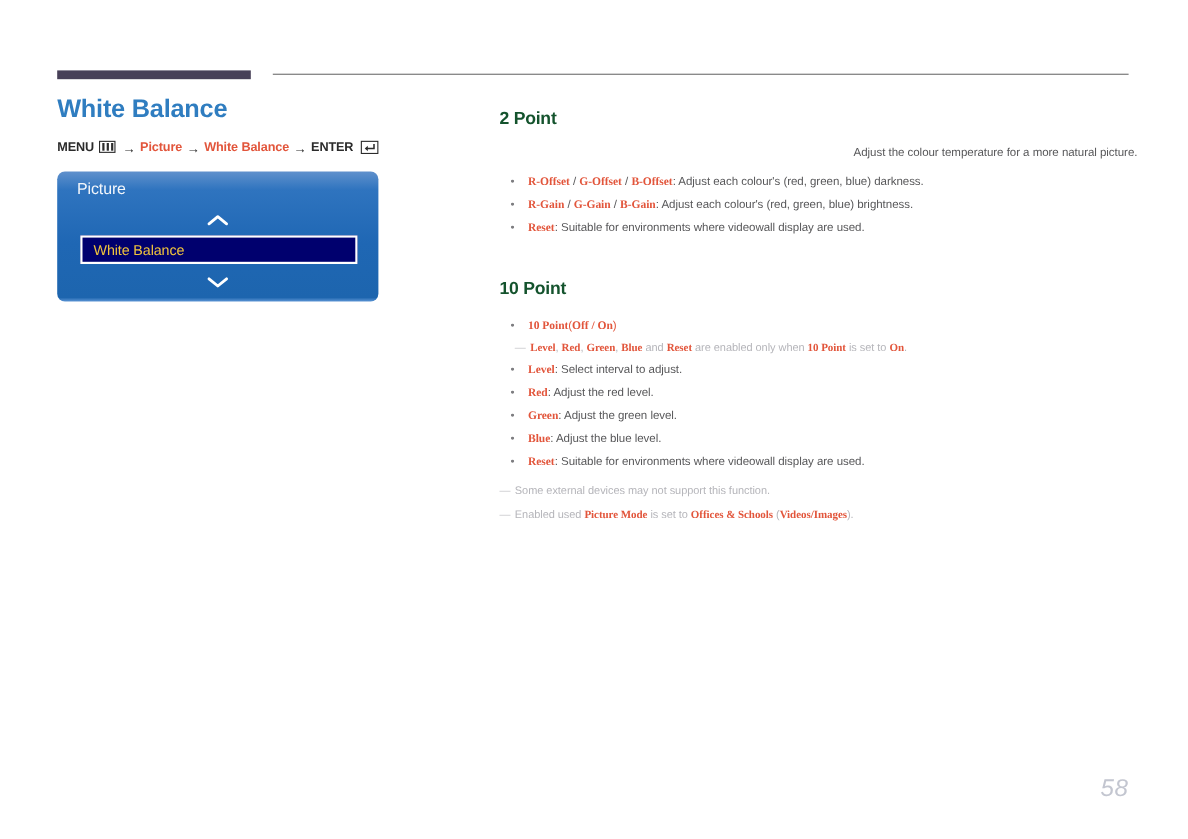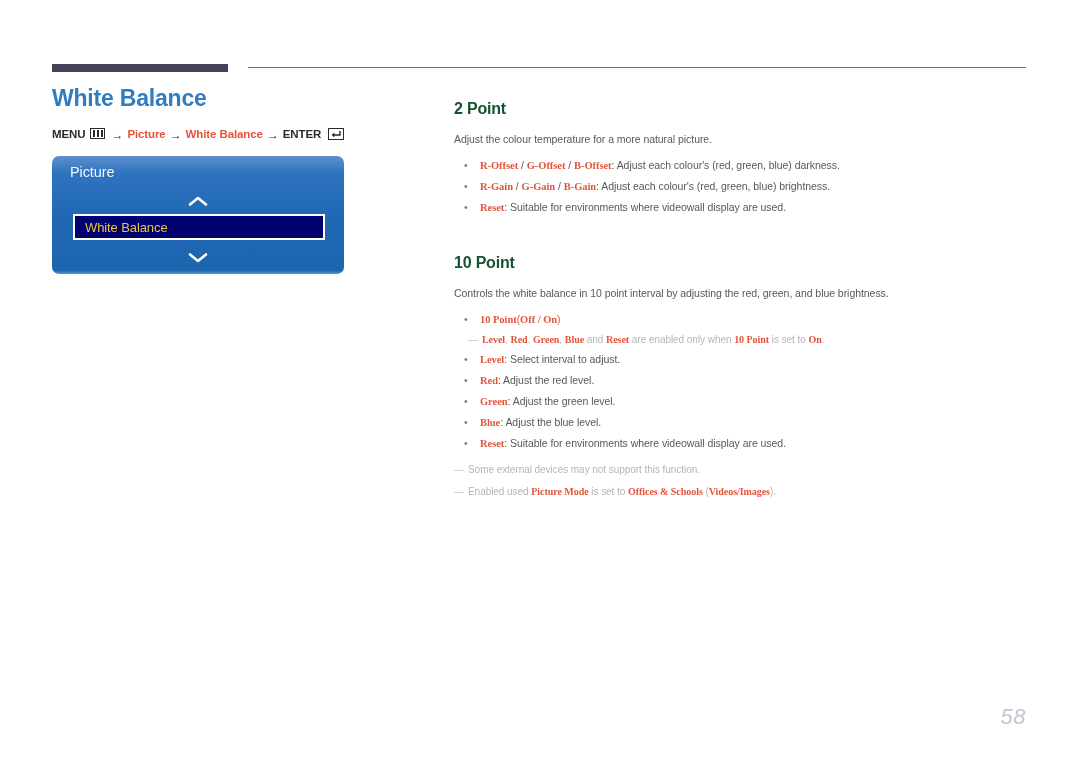--- a/index.html
+++ b/index.html
@@ -181,20 +181,21 @@
     letter-spacing: -0.2px;
   }
   .sec-head.second { margin-top: 36px; }
 
   .intro {
     font-size: 10.5px;
     color: #58585a;
     margin: 0 0 8px 0;
     letter-spacing: -0.05px;
     line-height: 15px;
+    text-align: right;
   }
 
   ul.bullets { list-style: none; margin: 0; padding: 0; }
   ul.bullets > li {
     position: relative;
     padding-left: 26px;
     font-size: 10.5px;
     color: #58585a;
     line-height: 20px;
     letter-spacing: -0.05px;
@@ -323,21 +324,20 @@
       <span class="dot">•</span>
       <span class="kw">R-Gain</span><span class="sep"> / </span><span class="kw">G-Gain</span><span class="sep"> / </span><span class="kw">B-Gain</span><span>: Adjust each colour's (red, green, blue) brightness.</span>
     </li>
     <li>
       <span class="dot">•</span>
       <span class="kw">Reset</span><span>: Suitable for environments where videowall display are used.</span>
     </li>
   </ul>
 
   <h2 class="sec-head second">10 Point</h2>
-  <p class="intro">Controls the white balance in 10 point interval by adjusting the red, green, and blue brightness.</p>
 
   <ul class="bullets">
     <li>
       <span class="dot">•</span>
       <span class="kw">10 Point</span><span class="kw-plain">(</span><span class="kw">Off / On</span><span class="kw-plain">)</span>
     </li>
   </ul>
 
   <div class="subnote">
     <span class="em-dash">—</span><span class="kw">Level</span>, <span class="kw">Red</span>, <span class="kw">Green</span>, <span class="kw">Blue</span><span> and </span><span class="kw">Reset</span><span> are enabled only when </span><span class="kw">10 Point</span><span> is set to </span><span class="kw">On</span><span>.</span>

